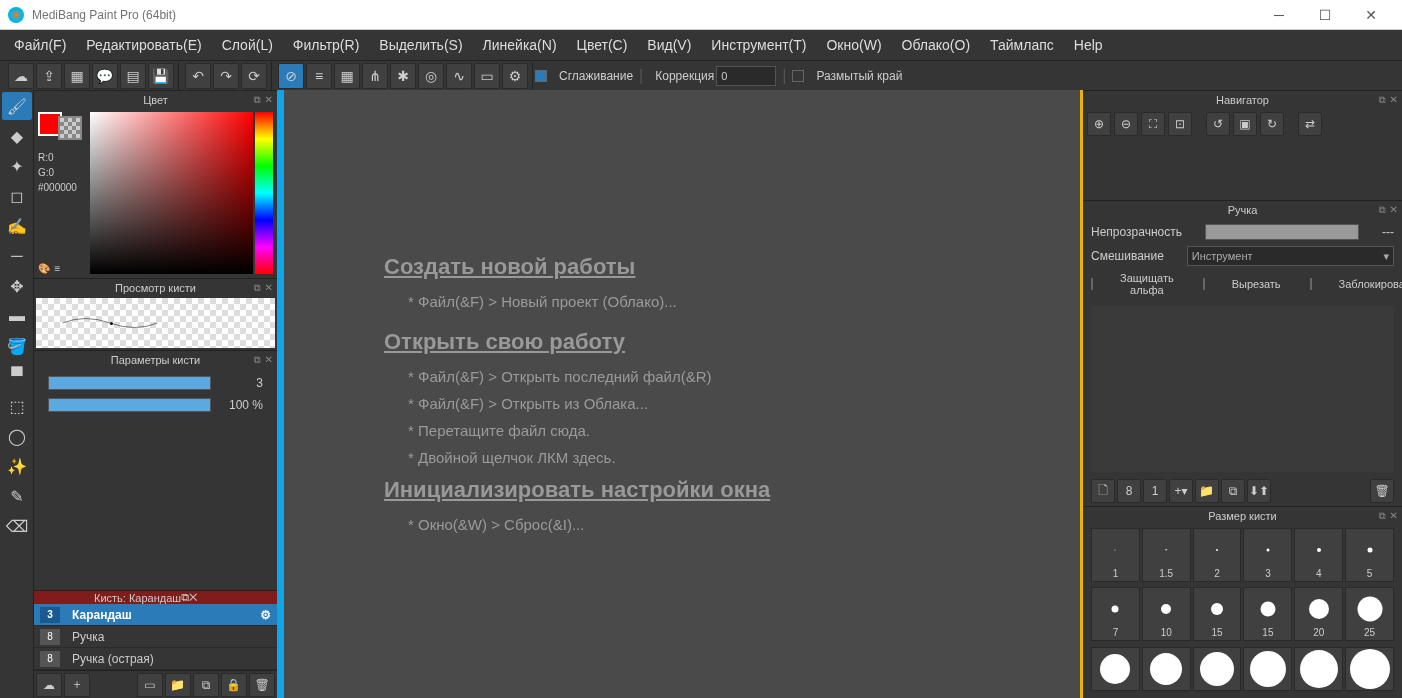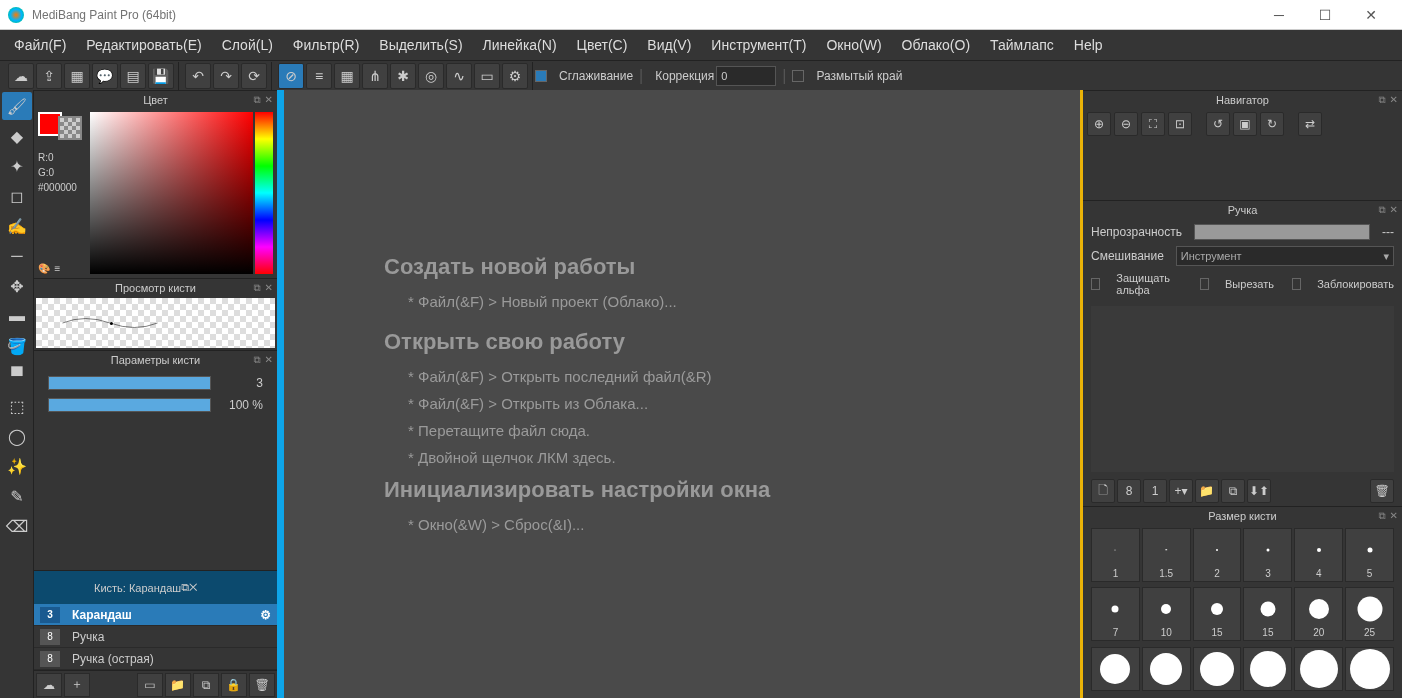--- a/index.html
+++ b/index.html
@@ -35,37 +35,37 @@
 .huebar { width:18px; height:100%; background:linear-gradient(#f00,#ff0,#0f0,#0ff,#00f,#f0f,#f00); margin-left:2px; }
 .brushpreview { height:50px; background:#fff; margin:2px; position:relative; }
 .brushpreview::before { content:''; position:absolute; inset:0; background:repeating-conic-gradient(#ddd 0 25%,#fff 0 50%) 0 0/12px 12px; }
 .brushstroke { position:absolute; top:50%; left:10%; right:10%; height:20px; transform:translateY(-50%); }
 .brushparams { background:#353535; padding:8px 14px; display:flex; flex-direction:column; gap:8px; }
 .slider-row { display:flex; align-items:center; gap:8px; }
 .slider-track { flex:1; height:14px; background:#2a2a2a; border:1px solid #555; position:relative; }
 .slider-fill { height:100%; background:#5aa9e0; }
 .slider-val { width:44px; font-size:12px; color:#ccc; text-align:right; }
 .flex-fill {flex:1; min-height:60px;}
-.brushlist-title { height:34px; background:#0c4a6e; font-size:11px; color:#ccc; display:flex; align-items:center; padding-left:60px; position:relative; border-top:1px solid #222; }
+.brushlist-title { height:14px; background:#7f1d1d; font-size:11px; color:#ccc; display:flex; align-items:center; padding-left:60px; position:relative; border-top:1px solid #222; }
 .brushlist { background:#353535; }
 .br-item { height:22px; display:flex; align-items:center; padding:0 6px; font-size:12px; color:#ccc; border-bottom:1px solid #2a2a2a; }
 .br-item.sel { background:#2a7bb8; color:#fff; font-weight:600; }
 .br-num { width:20px; height:16px; background:#555; color:#fff; font-size:10px; display:flex; align-items:center; justify-content:center; margin-right:12px; }
 .br-item.sel .br-num{background:#1a5a90;}
 .brushbar { height:28px; background:#353535; display:flex; align-items:center; gap:2px; padding:2px; border-top:1px solid #222;}
 .minibtn { width:26px; height:24px; background:#404040; border:1px solid #2a2a2a; color:#ccc; display:flex; align-items:center; justify-content:center; font-size:12px;}
 .canvas { flex:1; background:#4a4a4a; display:flex; flex-direction:column; justify-content:center; padding-left:100px; gap:8px; color:#9a9a9a; }
-.canvas h2 { font-size:22px; font-weight:700; color:#999; margin-bottom:4px; }
+.canvas h2 { font-size:22px; font-weight:700; color:#999; margin-bottom:4px;text-decoration:underline; }
 .canvas p { font-size:15px; margin:1px 0 1px 24px; }
 .rightpanels { width:322px; background:#353535; border-left:3px solid #eab308; display:flex; flex-direction:column; }
 .nav-body { height:92px; background:#353535; padding:4px; }
 .nav-btns { display:flex; gap:3px; }
 .nbtn { width:24px; height:24px; background:#404040; border:1px solid #2a2a2a; color:#ccc; display:flex; align-items:center; justify-content:center; font-size:12px; border-radius:2px; }
 .layer-body { background:#353535; padding:6px 8px; display:flex; flex-direction:column; gap:6px; font-size:12px; color:#ccc; }
-.lrow { display:flex; align-items:center; gap:12px; }
+.lrow { display:flex; align-items:center; gap:23px; }
 .opacbar { flex:1; height:16px; background:#999; border:1px solid #555; }
 .blend-sel { flex:1; height:20px; background:#2a2a2a; border:1px solid #555; color:#aaa; font-size:11px; padding:0 4px; display:flex; align-items:center; justify-content:space-between; }
 .layer-canvas { flex:1; background:#3a3a3a; min-height:110px; margin:4px 8px; }
 .layer-btns { height:30px; display:flex; gap:2px; padding:3px 8px; }
 .brushsize-grid { flex:1; display:grid; grid-template-columns:repeat(6,1fr); gap:2px; padding:4px 8px; background:#353535; overflow:hidden; }
 .bscell { background:#404040; border:1px solid #2a2a2a; display:flex; flex-direction:column; align-items:center; justify-content:flex-end; height:54px; position:relative;}
 .bscell .dot { width:var(--s); height:var(--s); background:#fff; border-radius:50%; position:absolute; top:40%; left:50%; transform:translate(-50%,-50%);}
 .bscell .lbl { font-size:10px; color:#ccc; padding-bottom:2px;}
 .bscell2 { background:#404040; border:1px solid #2a2a2a; display:flex; align-items:center; justify-content:center; height:44px;}
 .bscell2 .dot{ background:#fff; border-radius:50%;}
@@ -298,21 +298,21 @@
         <div class="opacbar"></div>
         <span>---</span>
       </div>
       <div class="lrow">
         <span>Смешивание</span>
         <div class="blend-sel">
             <span>Инструмент</span>
             <span>▾</span>
           </div>
       </div>
-      <div class="lrow" style="font-size:11px;">
+      <div class="lrow" style="font-size:11px;text-align:center;">
         <div class="tcb"></div>
           <span>Защищать альфа</span>
         <div class="tcb" style="margin-left:6px;"></div>
           <span>Вырезать</span>
         <div class="tcb" style="margin-left:6px;"></div>
           <span>Заблокировать</span>
       </div>
     </div>
     <div class="layer-canvas"></div>
     <div class="layer-btns">

